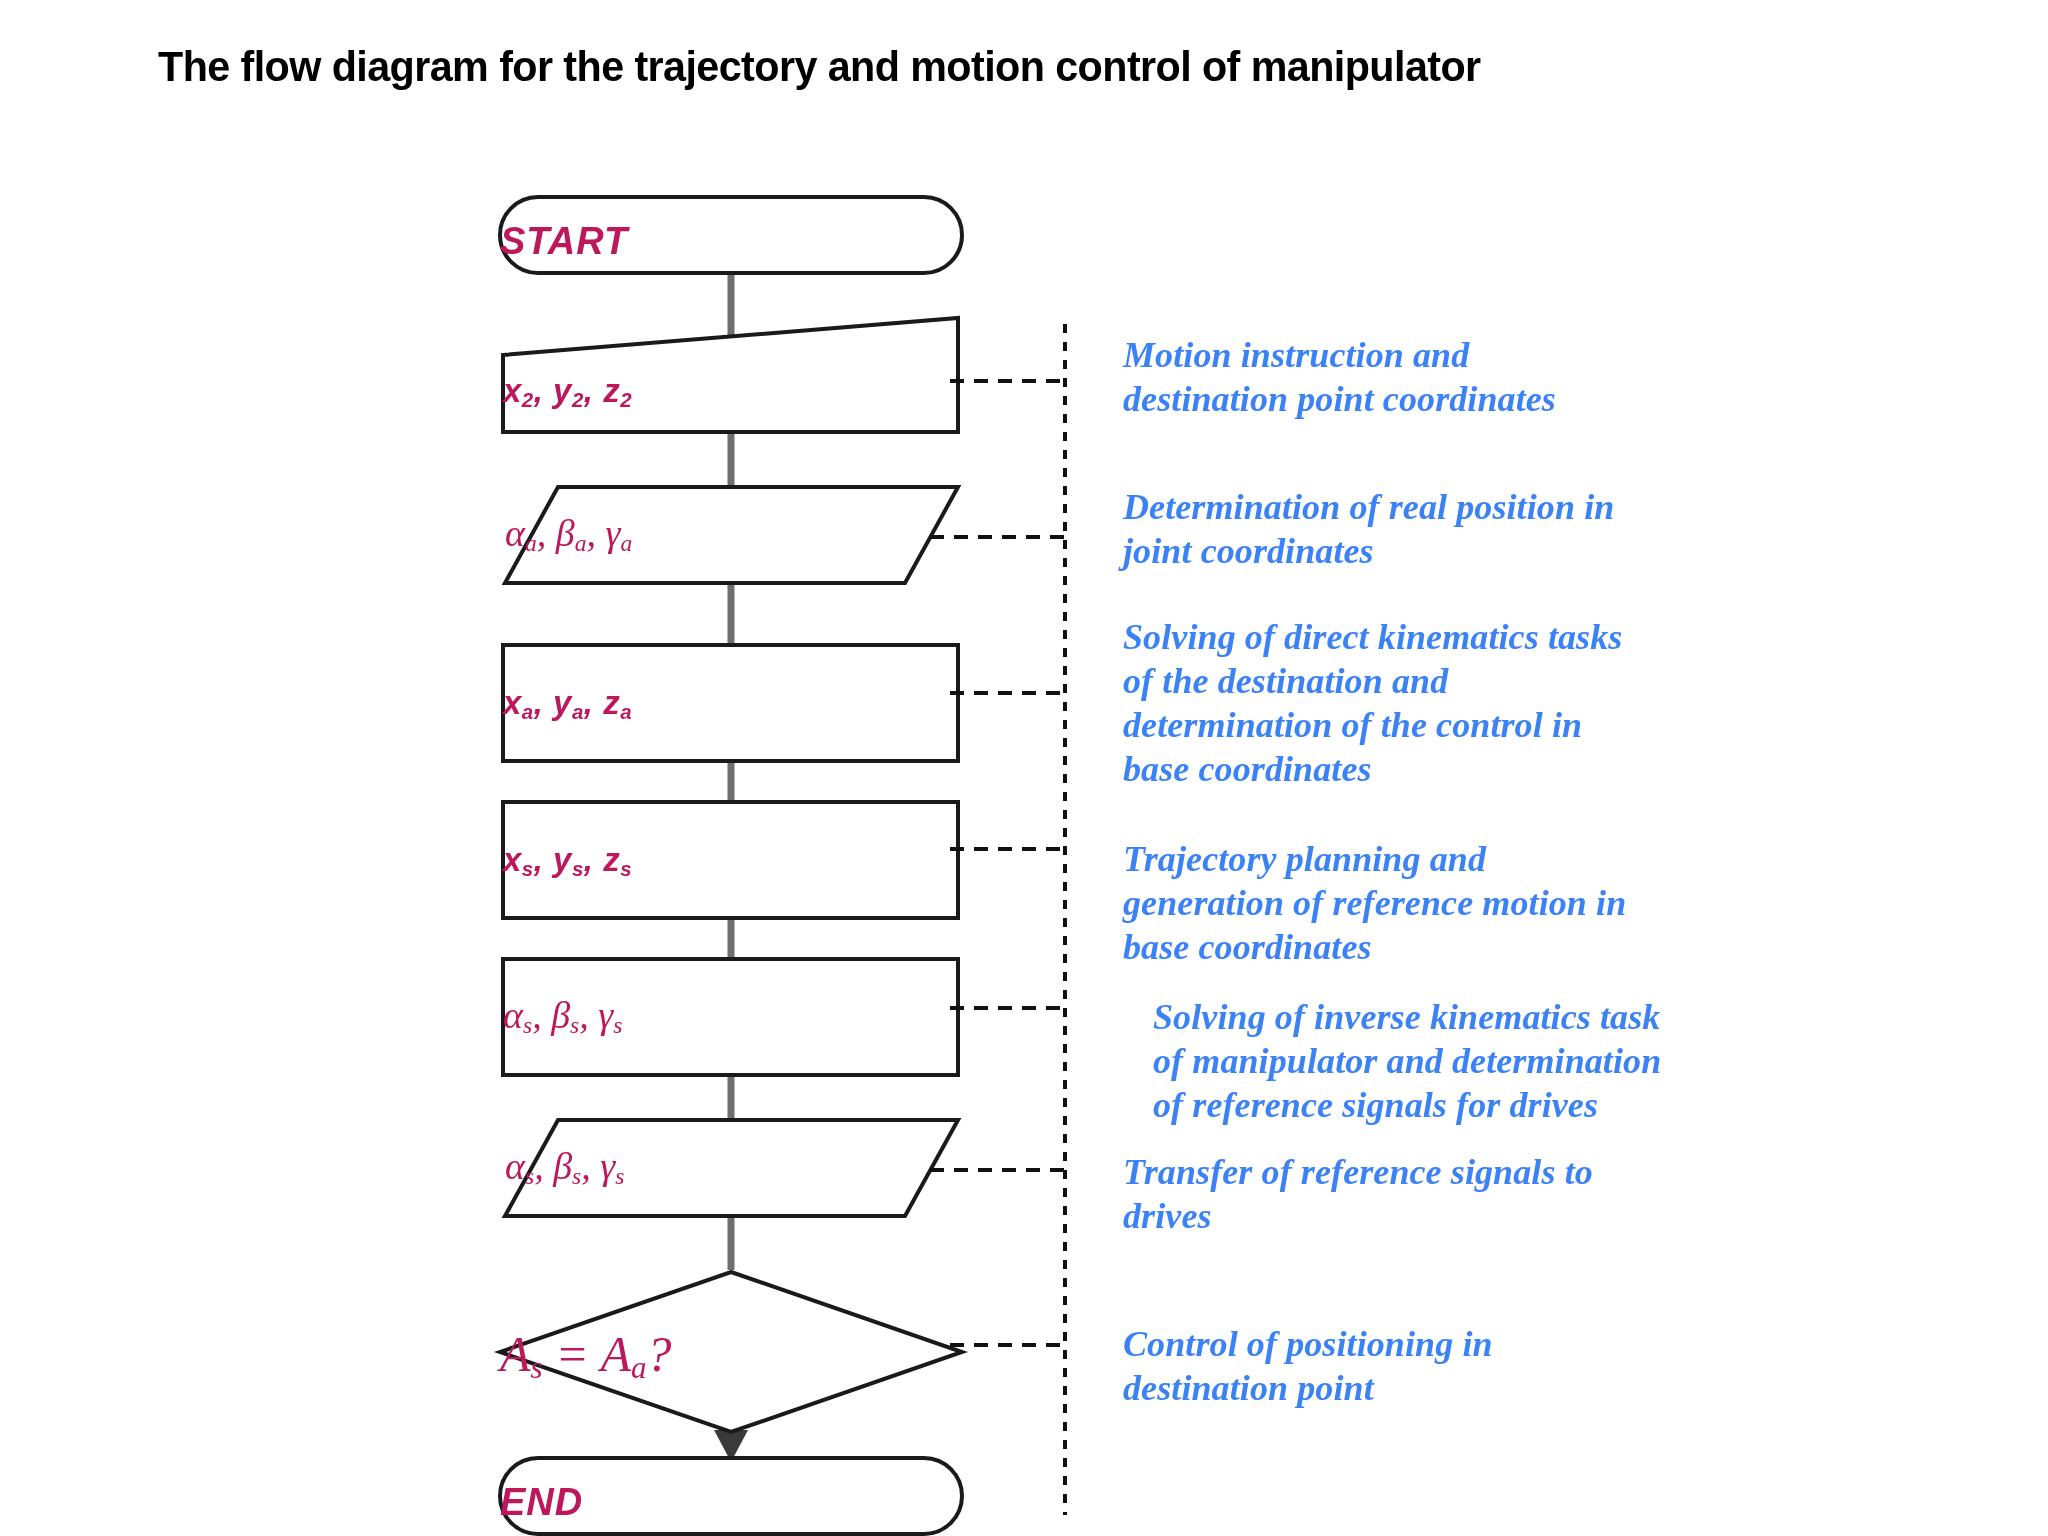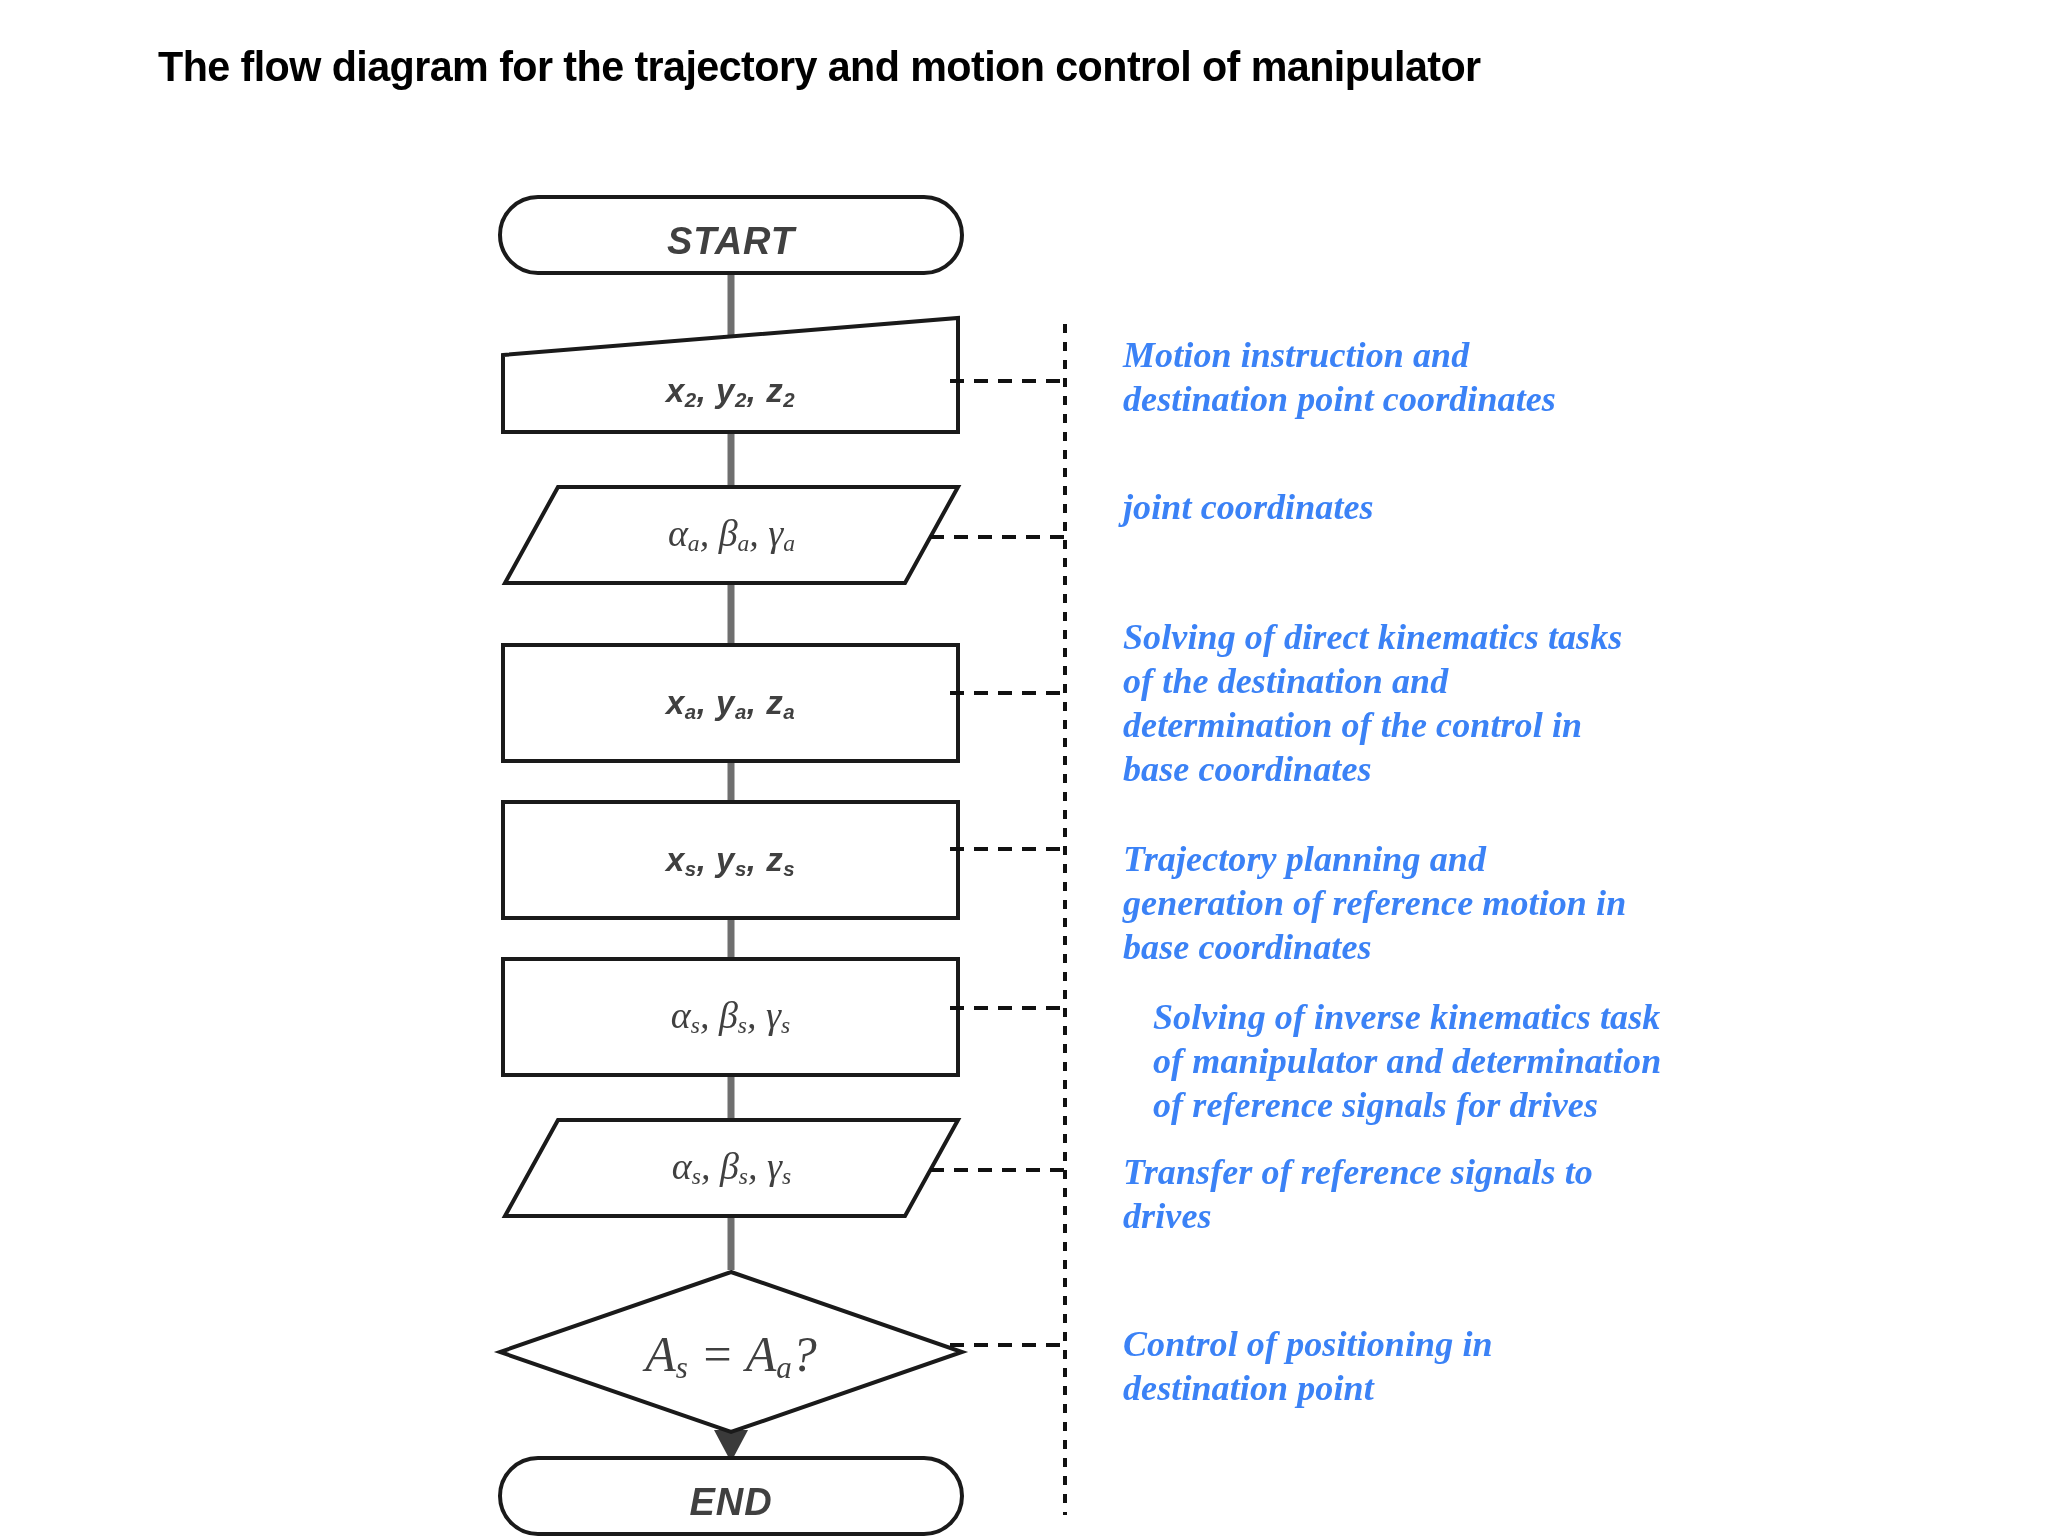--- a/index.html
+++ b/index.html
@@ -24,22 +24,22 @@
     transform:scaleX(0.96);
     transform-origin:left top;
   }
 
   
   #canvas{position:absolute;left:0;top:0;width:2048px;height:1536px;}
 
   
   .nodelabel{
     position:absolute;
-    text-align:center;
-    color:#404040;
+    text-align:left;
+    color:#be185d;
     white-space:nowrap;
     pointer-events:none;
   }
   .term-label{
     font-family:"Liberation Sans", sans-serif;
     font-style:italic;
     font-weight:bold;
     font-size:38px;
     letter-spacing:1px;
   }
@@ -142,20 +142,21 @@
   <div class="nodelabel serif-label" style="left:500px;top:1325px;width:462px;font-size:50px;">A<sub>s</sub> = A<sub>a</sub>?</div>
 
   <div class="nodelabel term-label" style="left:500px;top:1481px;width:462px;">END</div>
 
   <div class="note" style="left:1123px;top:333px;">
       <div>Motion instruction and</div>
       <div>destination point coordinates</div>
     </div>
 
   <div class="note" style="left:1123px;top:485px;">
+      <div>Determination of real position in</div>
       <div>joint coordinates</div>
     </div>
 
   <div class="note" style="left:1123px;top:615px;">
       <div>Solving of direct kinematics tasks</div>
       <div>of  the  destination and</div>
       <div>determination of the  control in</div>
       <div>base coordinates</div>
     </div>
 

